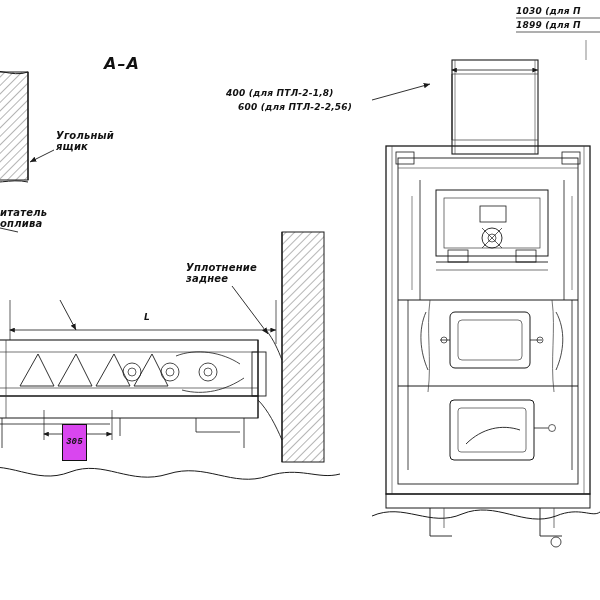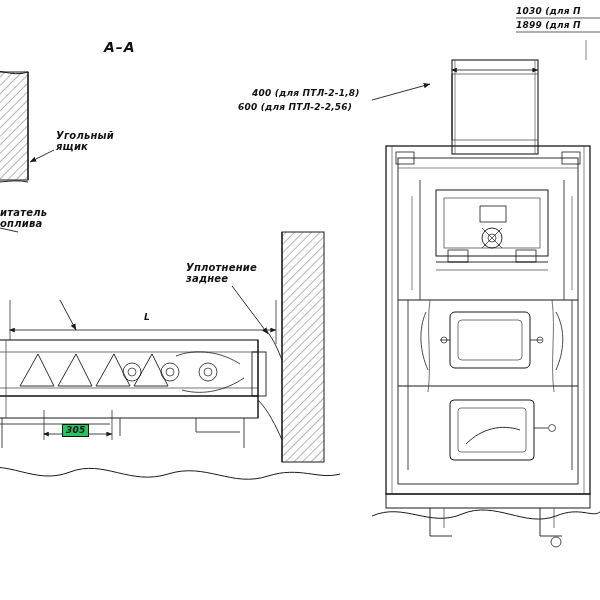--- a/index.html
+++ b/index.html
@@ -33,28 +33,30 @@
     white-space: pre;
     line-height: 11px;
     letter-spacing: 0.2px;
   }
   .lbl.dim {
     font-weight: bold;
     font-style: italic;
     font-size: 9px;
   }
   .lbl.title {
-    font-size: 14px;
+    font-size: 16px;
     letter-spacing: 1px;
+    margin-top: 16px;
   }
   .lbl.boxed {
     border: 1px solid #111;
-    padding: 0 3px;
-    background: #22c55e;
+    padding: 12px 3px;
+    background: #d946ef;
     font-size: 9px;
+    font-family: Liberation Mono, monospace;
   }
 </style>
 </head>
 <body>
 
 <div id="page">
 
   <svg id="drawing-svg" viewBox="0 0 600 600" xmlns="http://www.w3.org/2000/svg">
     <defs>
       <marker id="arrow" markerWidth="8" markerHeight="8" refX="7" refY="3" orient="auto">
@@ -245,21 +247,21 @@
 оплива</div>
 
 
   <div class="lbl" style="left:186px; top:262px;">Уплотнение
 заднее</div>
 
   <div class="lbl dim" style="left:516px; top:6px;">1030 (для П</div>
 
   <div class="lbl dim" style="left:516px; top:20px;">1899 (для П</div>
 
-  <div class="lbl dim" style="left:252px; top:88px;">400 (для ПТЛ-2-1,8)</div>
+  <div class="lbl dim" style="left:226px; top:88px;">400 (для ПТЛ-2-1,8)</div>
 
   <div class="lbl dim" style="left:238px; top:102px;">600 (для ПТЛ-2-2,56)</div>
 
   <div class="lbl dim" style="left:144px; top:312px;">L</div>
 
   <div class="lbl boxed" style="left:62px; top:424px;">305</div>
 
 </div>
 
 </body></html>

